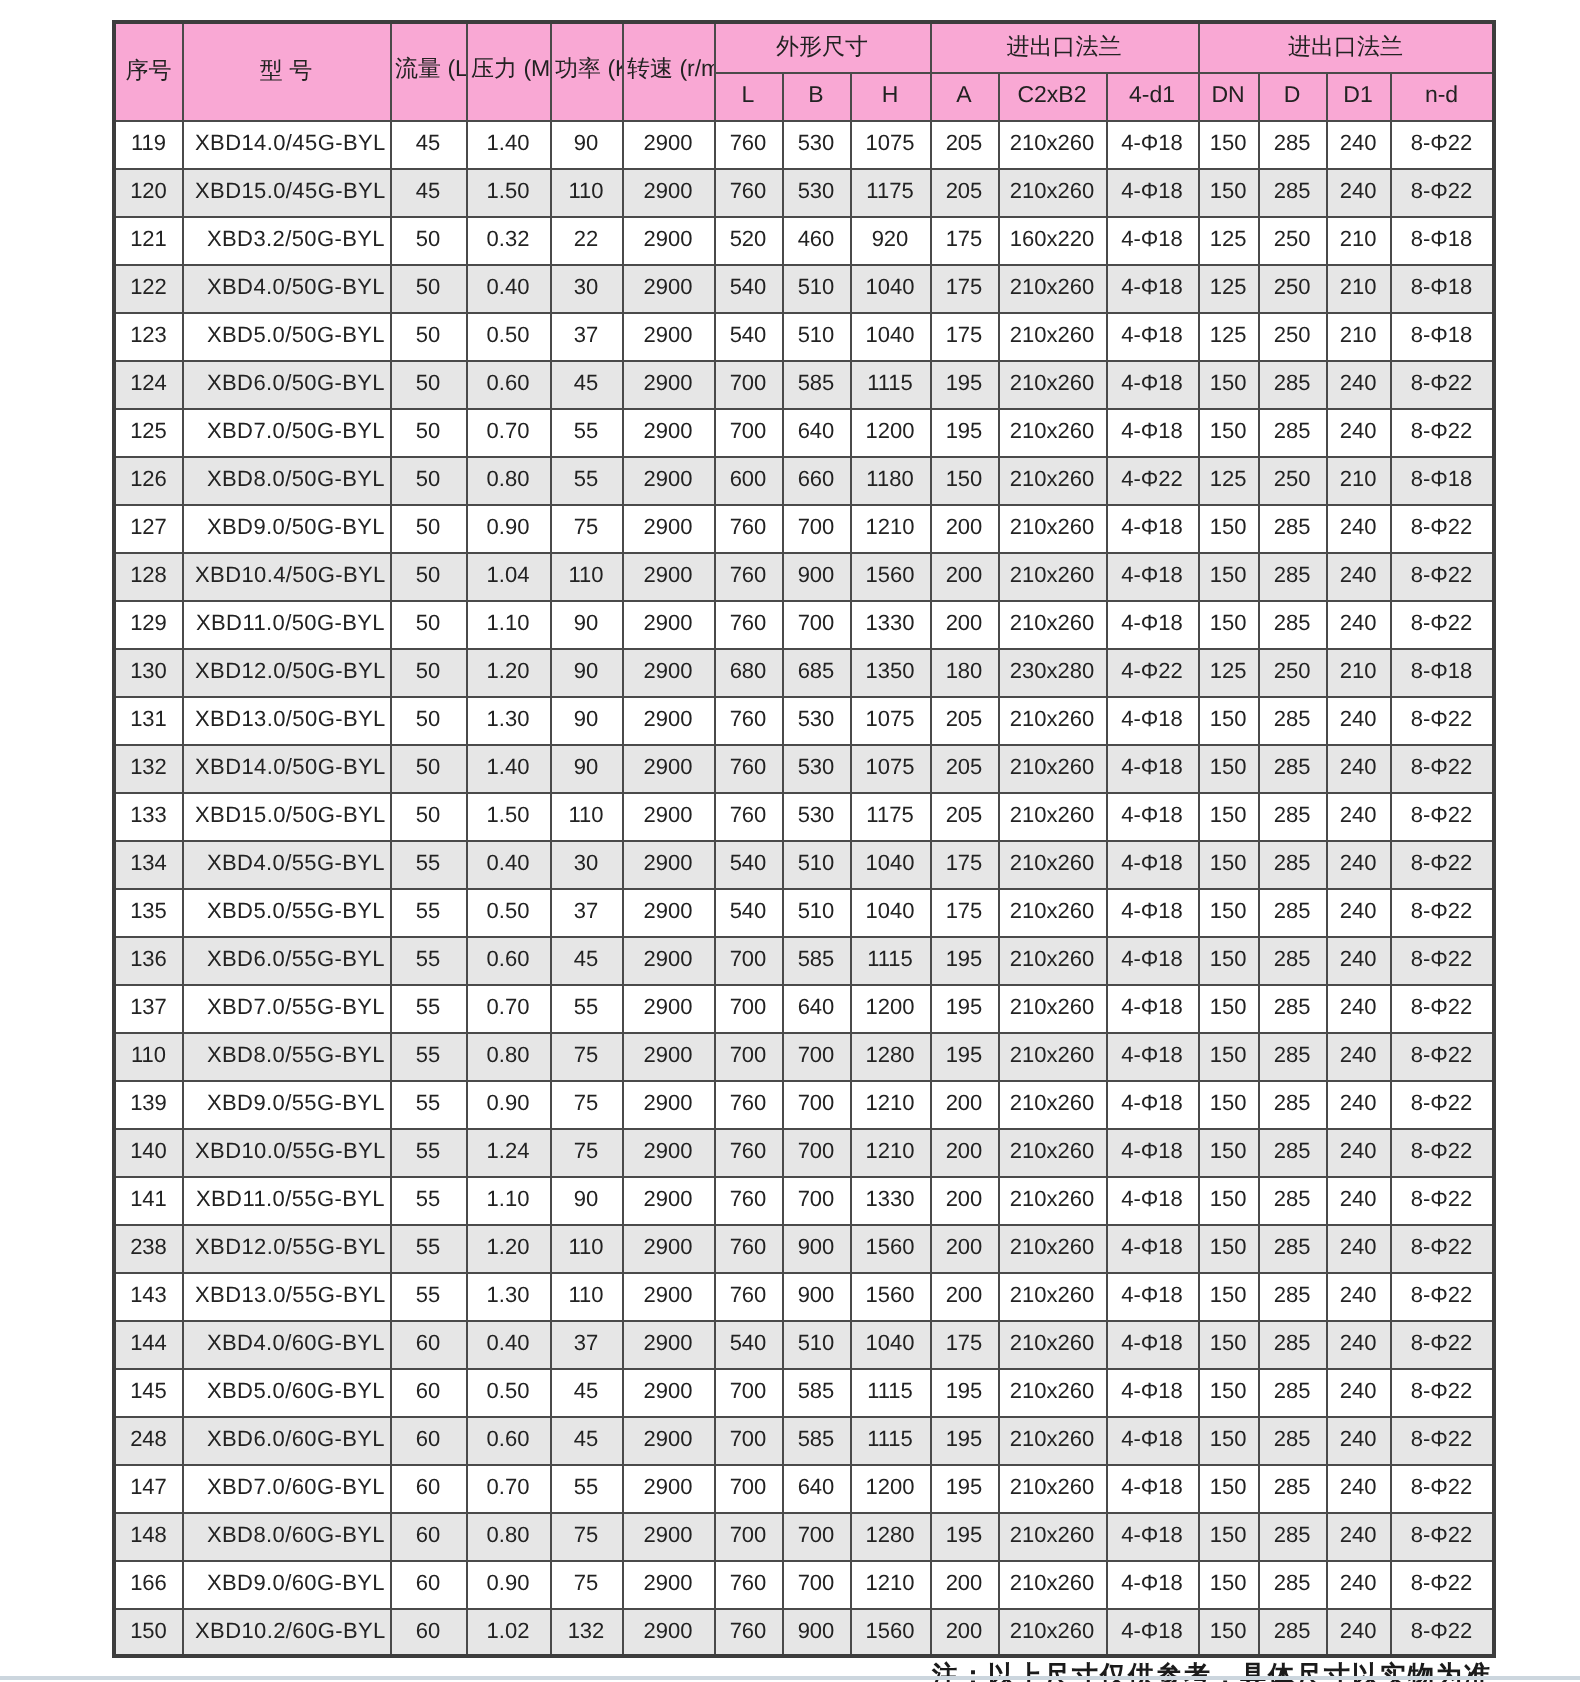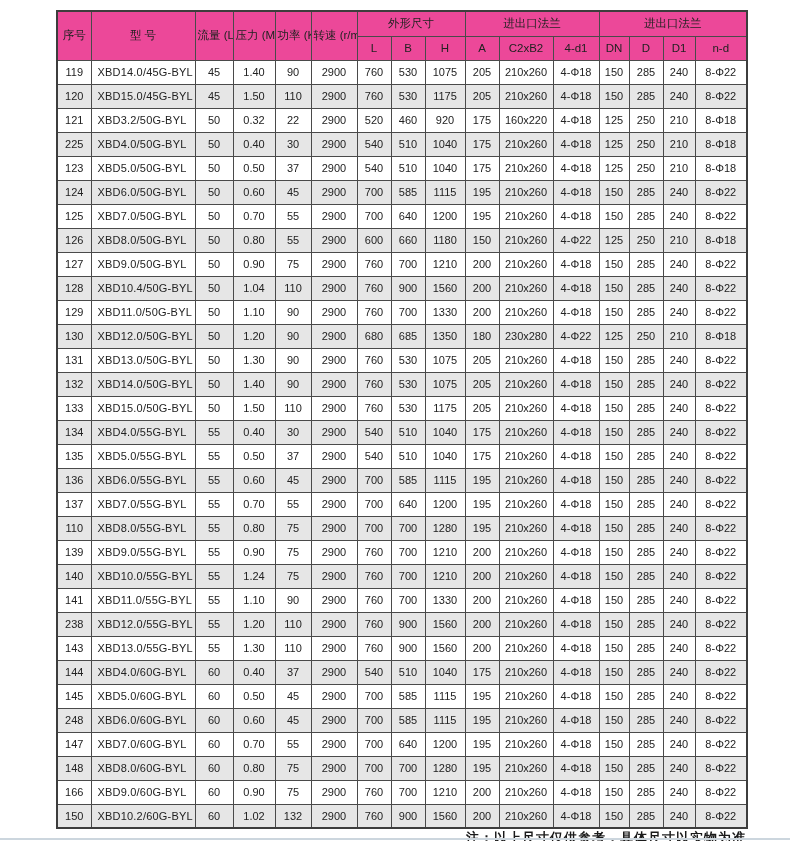--- a/index.html
+++ b/index.html
@@ -25,30 +25,30 @@
     text-align: center;
     vertical-align: middle;
     padding: 0 2px;
     height: 24px;
     overflow: hidden;
     white-space: nowrap;
     color: #222222;
   }
   table.spec { border: 2px solid #3d3d3d; }
   thead th {
-    background: #ec4899;
+    background: #f9a8d4;
     font-weight: normal;
     font-size: 11.5px;
   }
   thead tr.group-row th { height: 25px; }
   thead tr.sub-row th { height: 24px; }
   th.two-line { white-space: pre-line; line-height: 1.15; }
   tbody tr.striped td { background: #e6e6e6; }
   tbody td.model-cell {
-    text-align: left;
+    text-align: right;
     padding-left: 6px;
     letter-spacing: 0.2px;
   }
   .footnote {
     position: absolute;
     left: 56px; top: 829px;
     width: 690px;
     text-align: right;
     font-size: 13px;
     font-weight: bold;
@@ -165,21 +165,21 @@
           <td>920</td>
           <td>175</td>
           <td>160x220</td>
           <td>4-Φ18</td>
           <td>125</td>
           <td>250</td>
           <td>210</td>
           <td>8-Φ18</td>
         </tr>
         <tr class="striped">
-          <td>225</td>
+          <td>122</td>
           <td class="model-cell">XBD4.0/50G-BYL</td>
           <td>50</td>
           <td>0.40</td>
           <td>30</td>
           <td>2900</td>
           <td>540</td>
           <td>510</td>
           <td>1040</td>
           <td>175</td>
           <td>210x260</td>

